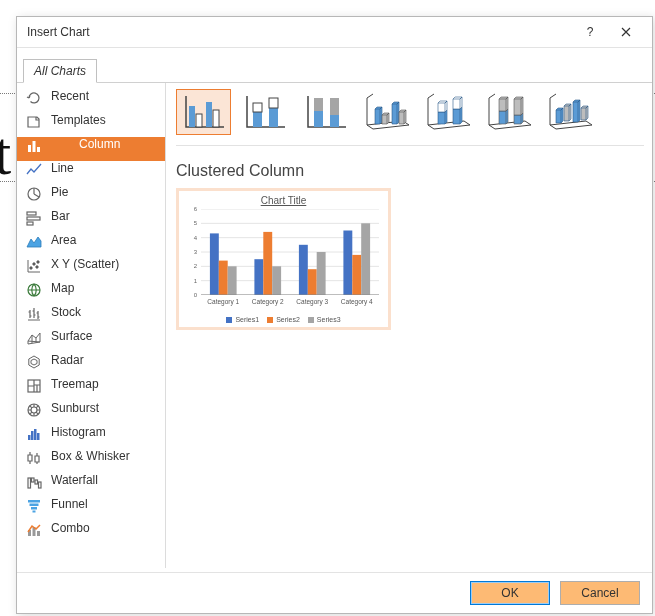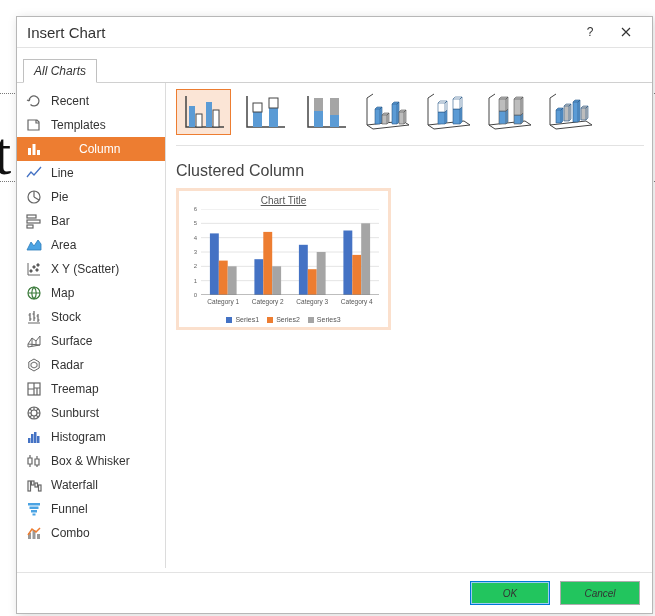--- a/index.html
+++ b/index.html
@@ -48,21 +48,21 @@
   
   .titlebar {
     height: 30px;
     display: flex;
     align-items: center;
     padding: 0 8px 0 10px;
     border-bottom: 1px solid #e3e3e3;
   }
   .titlebar .title {
     flex: 1;
-    font-size: 15px;
+    font-size: 12px;
   }
   .titlebar .win-btn {
     width: 36px;
     height: 28px;
     display: flex;
     align-items: center;
     justify-content: center;
     color: #333;
     cursor: default;
   }
@@ -93,21 +93,21 @@
   }
   .sidebar {
     width: 148px;
     border-right: 1px solid #dcdcdc;
     padding: 6px 0 6px 0;
     overflow: hidden;
   }
   .side-item {
     height: 24px;
     display: flex;
-    align-items: center;
+    align-items: flex-start;
     padding: 0 4px 0 8px;
     gap: 8px;
     cursor: default;
   }
   .side-item .icon {
     width: 18px;
     height: 18px;
     display: flex;
     align-items: center;
     justify-content: center;
@@ -168,27 +168,26 @@
     display: flex;
     align-items: center;
     justify-content: flex-end;
     gap: 10px;
     padding: 0 12px;
   }
   .btn {
     min-width: 78px;
     height: 22px;
     border: 1px solid #adadad;
-    background: #22c55e;
-    font-size: 10px;
+    background: #fdba74;
+    font-size: 12px;
     display: flex;
     align-items: center;
     justify-content: center;
     cursor: default;
-    font-style: italic;
   }
   .btn.primary {
     border: 1px solid #0078d7;
     box-shadow: inset 0 0 0 1px #9bccf3;
   }
 
   
   .prev-title { text-align:center; font-size:10px; color:#555; padding-top:4px;text-decoration:underline; }
   .prev-plot { position:absolute; left:22px; top:18px; width:178px; height:86px; }
   .prev-axis-y { position:absolute; left:0; top:0; width:14px; height:100%; }

